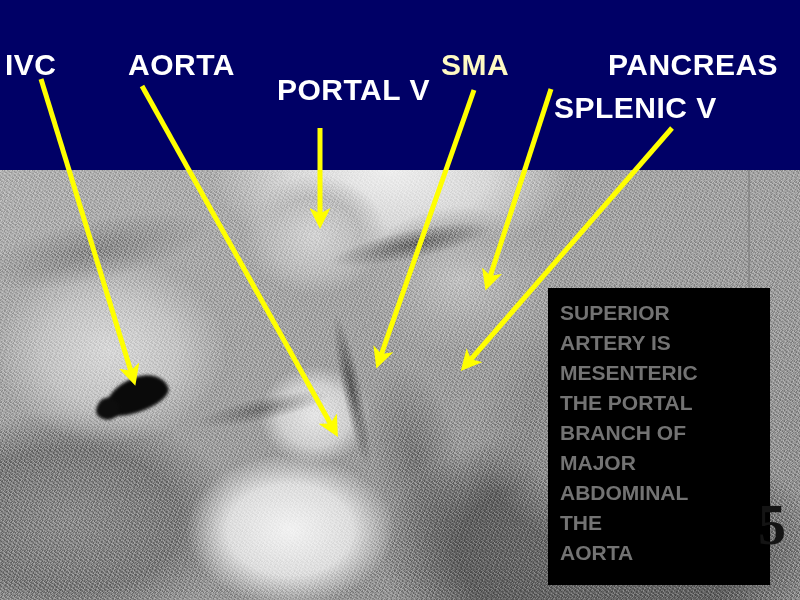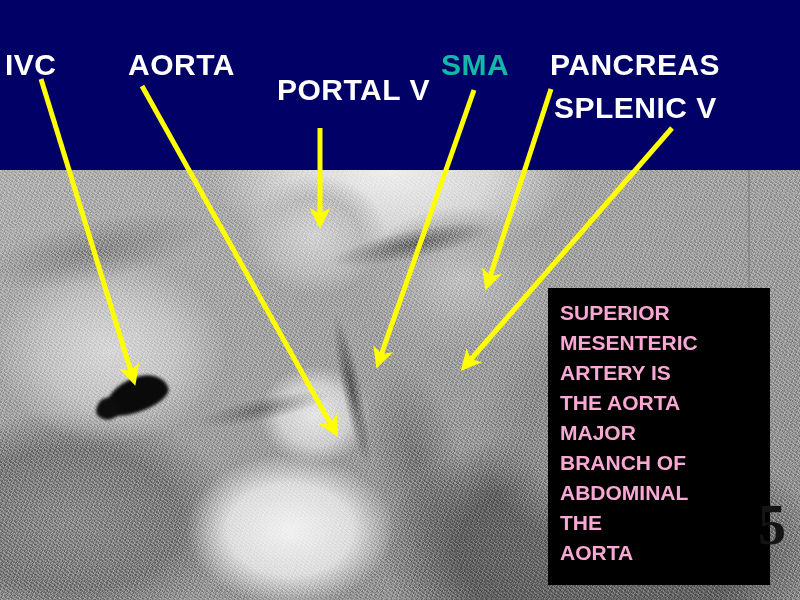--- a/index.html
+++ b/index.html
@@ -73,32 +73,32 @@
 
   
   #header{
     position:absolute;left:0;top:0;width:800px;height:170px;
     background:#000066;
   }
   .lbl{
     position:absolute;color:#ffffff;font-weight:bold;
     font-size:30px;line-height:35px;letter-spacing:.5px;white-space:nowrap;
   }
-  .lbl.accent{color:#14b8a6;}
+  .lbl.accent{color:#fef9c3;}
 
   
   #arrows{position:absolute;left:0;top:0;width:800px;height:600px;}
 
   
   #caption{
     position:absolute;left:548px;top:288px;width:222px;height:297px;
     background:#000000;box-sizing:border-box;padding:10px 0 0 12px;
   }
   #caption .cline{
-    color:#f9a8d4;font-weight:bold;font-size:21px;line-height:30px;
+    color:#737373;font-weight:bold;font-size:21px;line-height:30px;
     white-space:nowrap;
   }
   
   #pagenum{
     position:absolute;left:758px;top:497px;
     font-family:"Liberation Serif", serif;font-weight:bold;
     font-size:56px;line-height:56px;color:#141414;
   }
 </style>
 </head>
@@ -115,46 +115,46 @@
     <div id="ct-dark-tail"></div>
     <div id="ct-scanline"></div>
   </div>
 
   <div id="header"></div>
 
   <div class="lbl" style="left:5px;top:47px;">IVC</div>
   <div class="lbl" style="left:128px;top:47px;">AORTA</div>
   <div class="lbl" style="left:277px;top:72px;">PORTAL V</div>
   <div class="lbl accent" style="left:441px;top:47px;">SMA</div>
-  <div class="lbl" style="left:550px;top:47px;">PANCREAS</div>
+  <div class="lbl" style="left:608px;top:47px;">PANCREAS</div>
   <div class="lbl" style="left:554px;top:90px;">SPLENIC V</div>
 
   <svg id="arrows" viewBox="0 0 800 600">
     <defs>
       <marker id="ah" markerWidth="4.2" markerHeight="4.2" refX="2.6" refY="2.1" orient="auto" markerUnits="strokeWidth">
         <path d="M0,0 L4.2,2.1 L0,4.2 L1.1,2.1 Z" fill="#ffff00"></path>
       </marker>
     </defs>
     <g stroke="#ffff00" stroke-width="5" fill="none" marker-end="url(#ah)">
       <line x1="41" y1="79" x2="133" y2="378"></line>
       <line x1="142" y1="86" x2="334" y2="430"></line>
       <line x1="320" y1="128" x2="320" y2="221"></line>
       <line x1="474" y1="90" x2="379" y2="361"></line>
       <line x1="551" y1="89" x2="488" y2="283"></line>
       <line x1="672" y1="128" x2="466" y2="365"></line>
     </g>
   </svg>
 
   <div id="caption">
     <div class="cline">SUPERIOR</div>
+    <div class="cline">ARTERY IS</div>
     <div class="cline">MESENTERIC</div>
-    <div class="cline">ARTERY IS</div>
-    <div class="cline">THE AORTA</div>
+    <div class="cline">THE PORTAL</div>
+    <div class="cline">BRANCH OF</div>
     <div class="cline">MAJOR</div>
-    <div class="cline">BRANCH OF</div>
     <div class="cline">ABDOMINAL</div>
     <div class="cline">THE</div>
     <div class="cline">AORTA</div>
   </div>
 
   <div id="pagenum">5</div>
 
 </div>
 
 </body></html>

